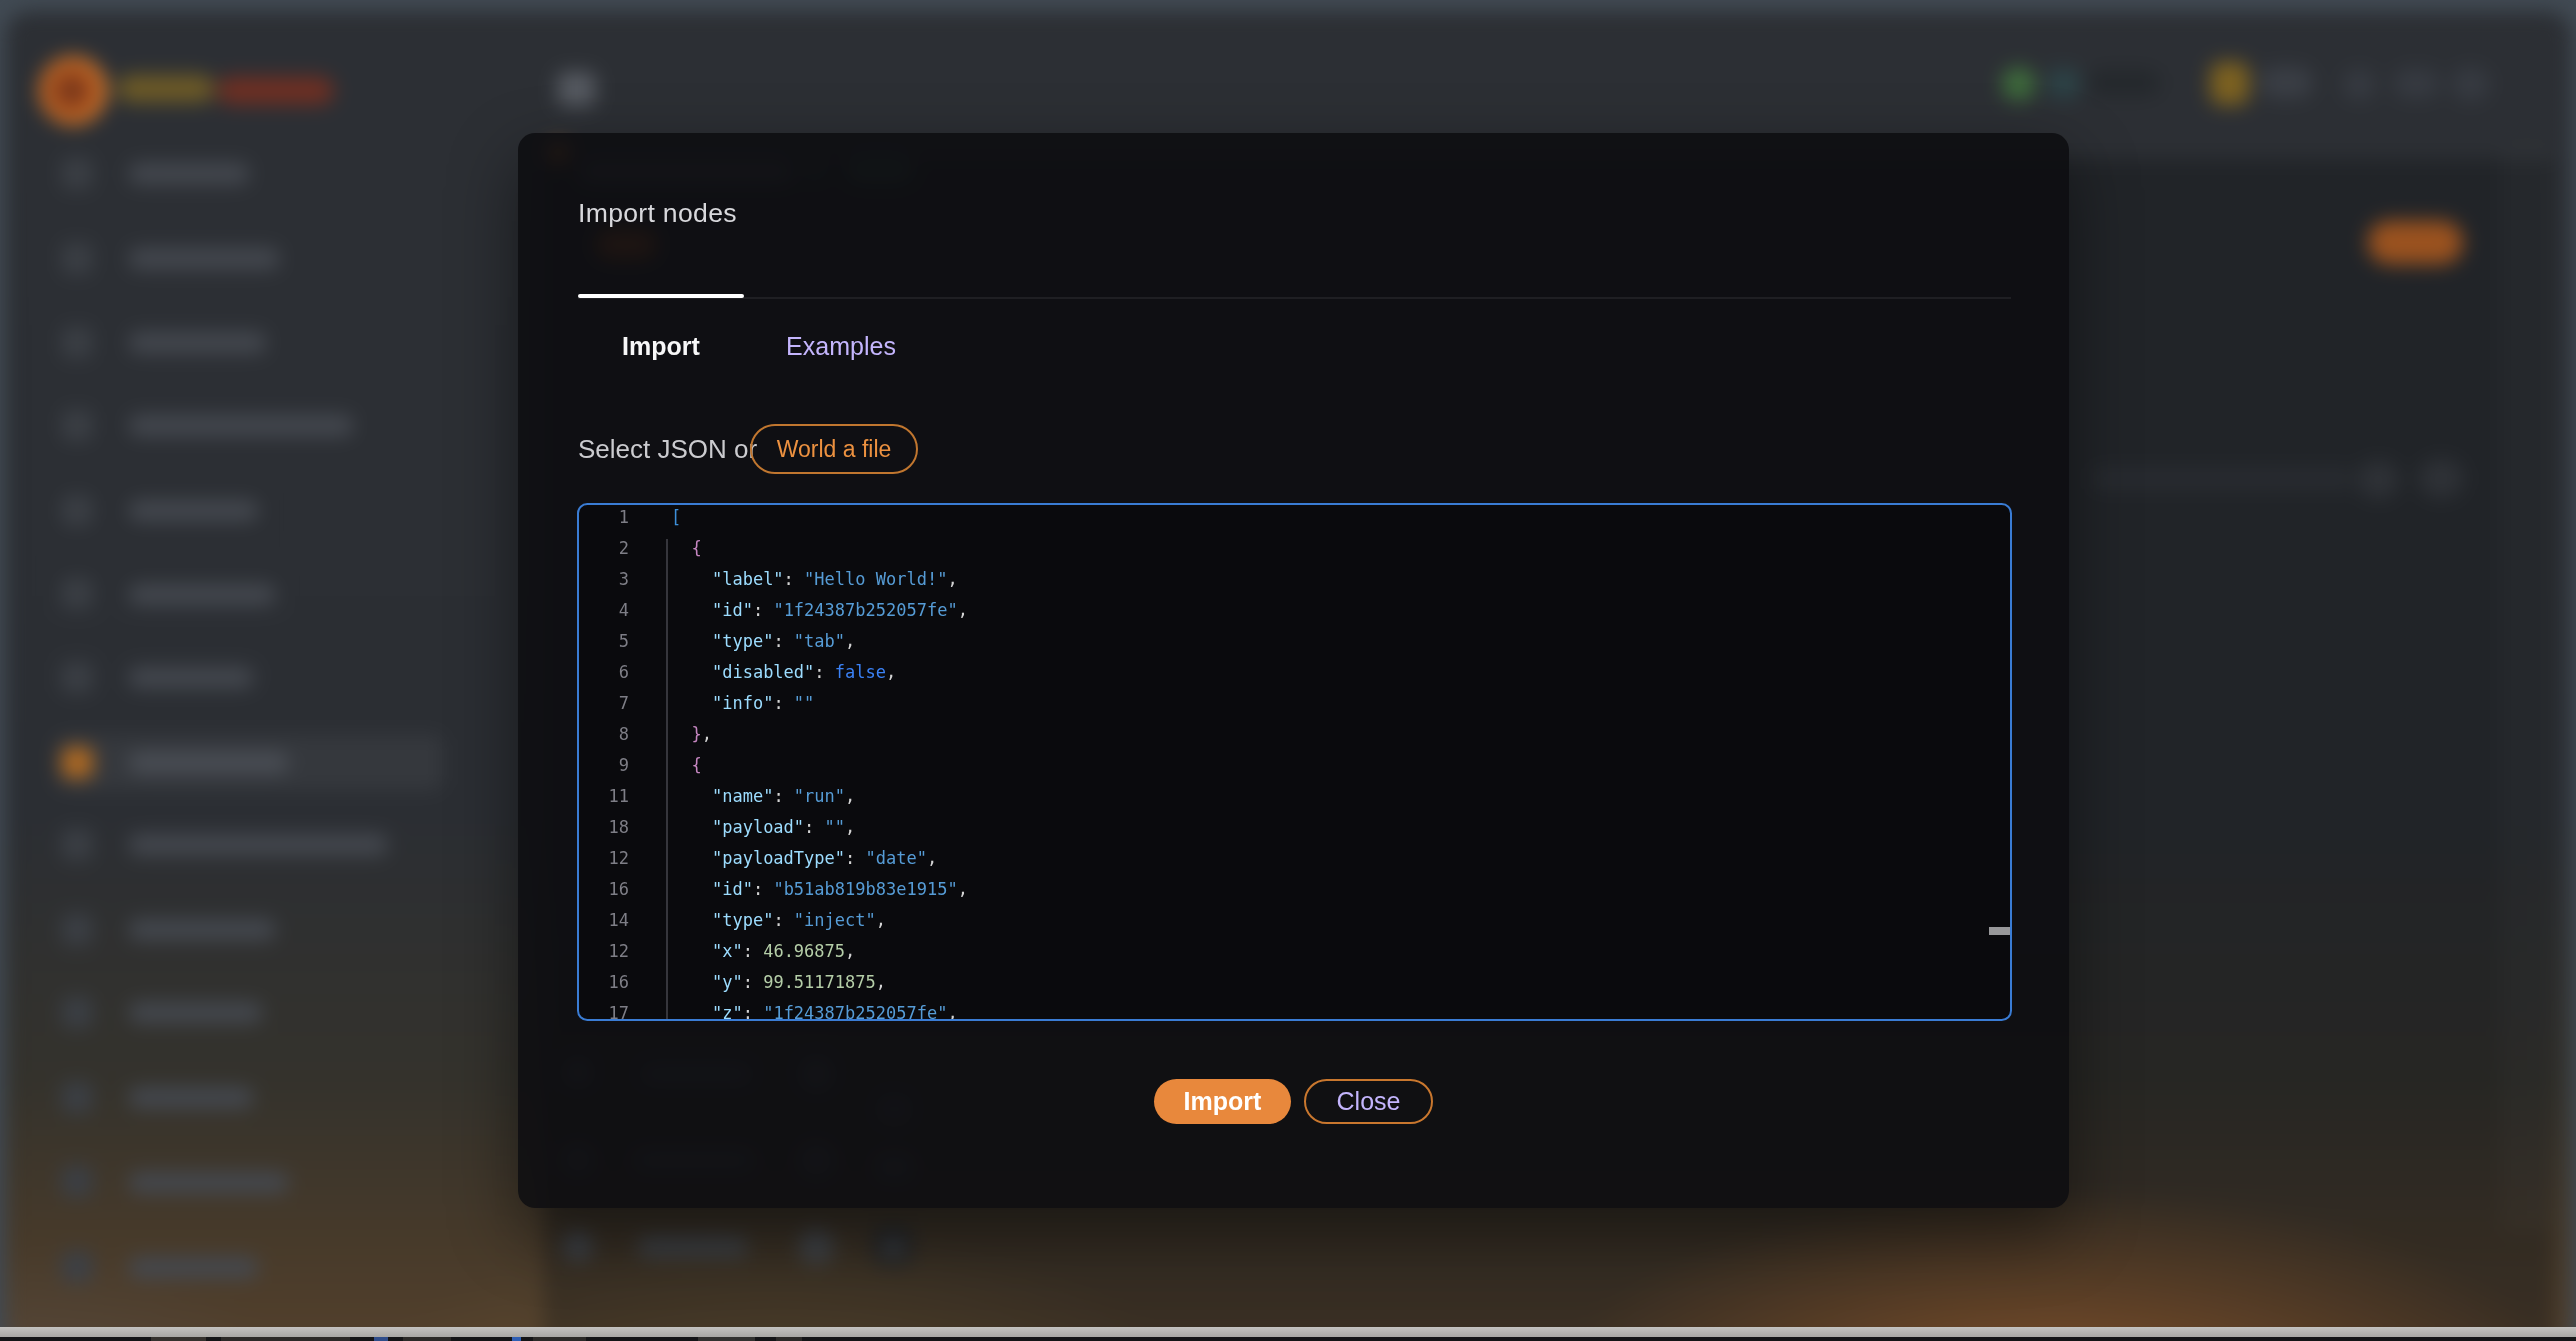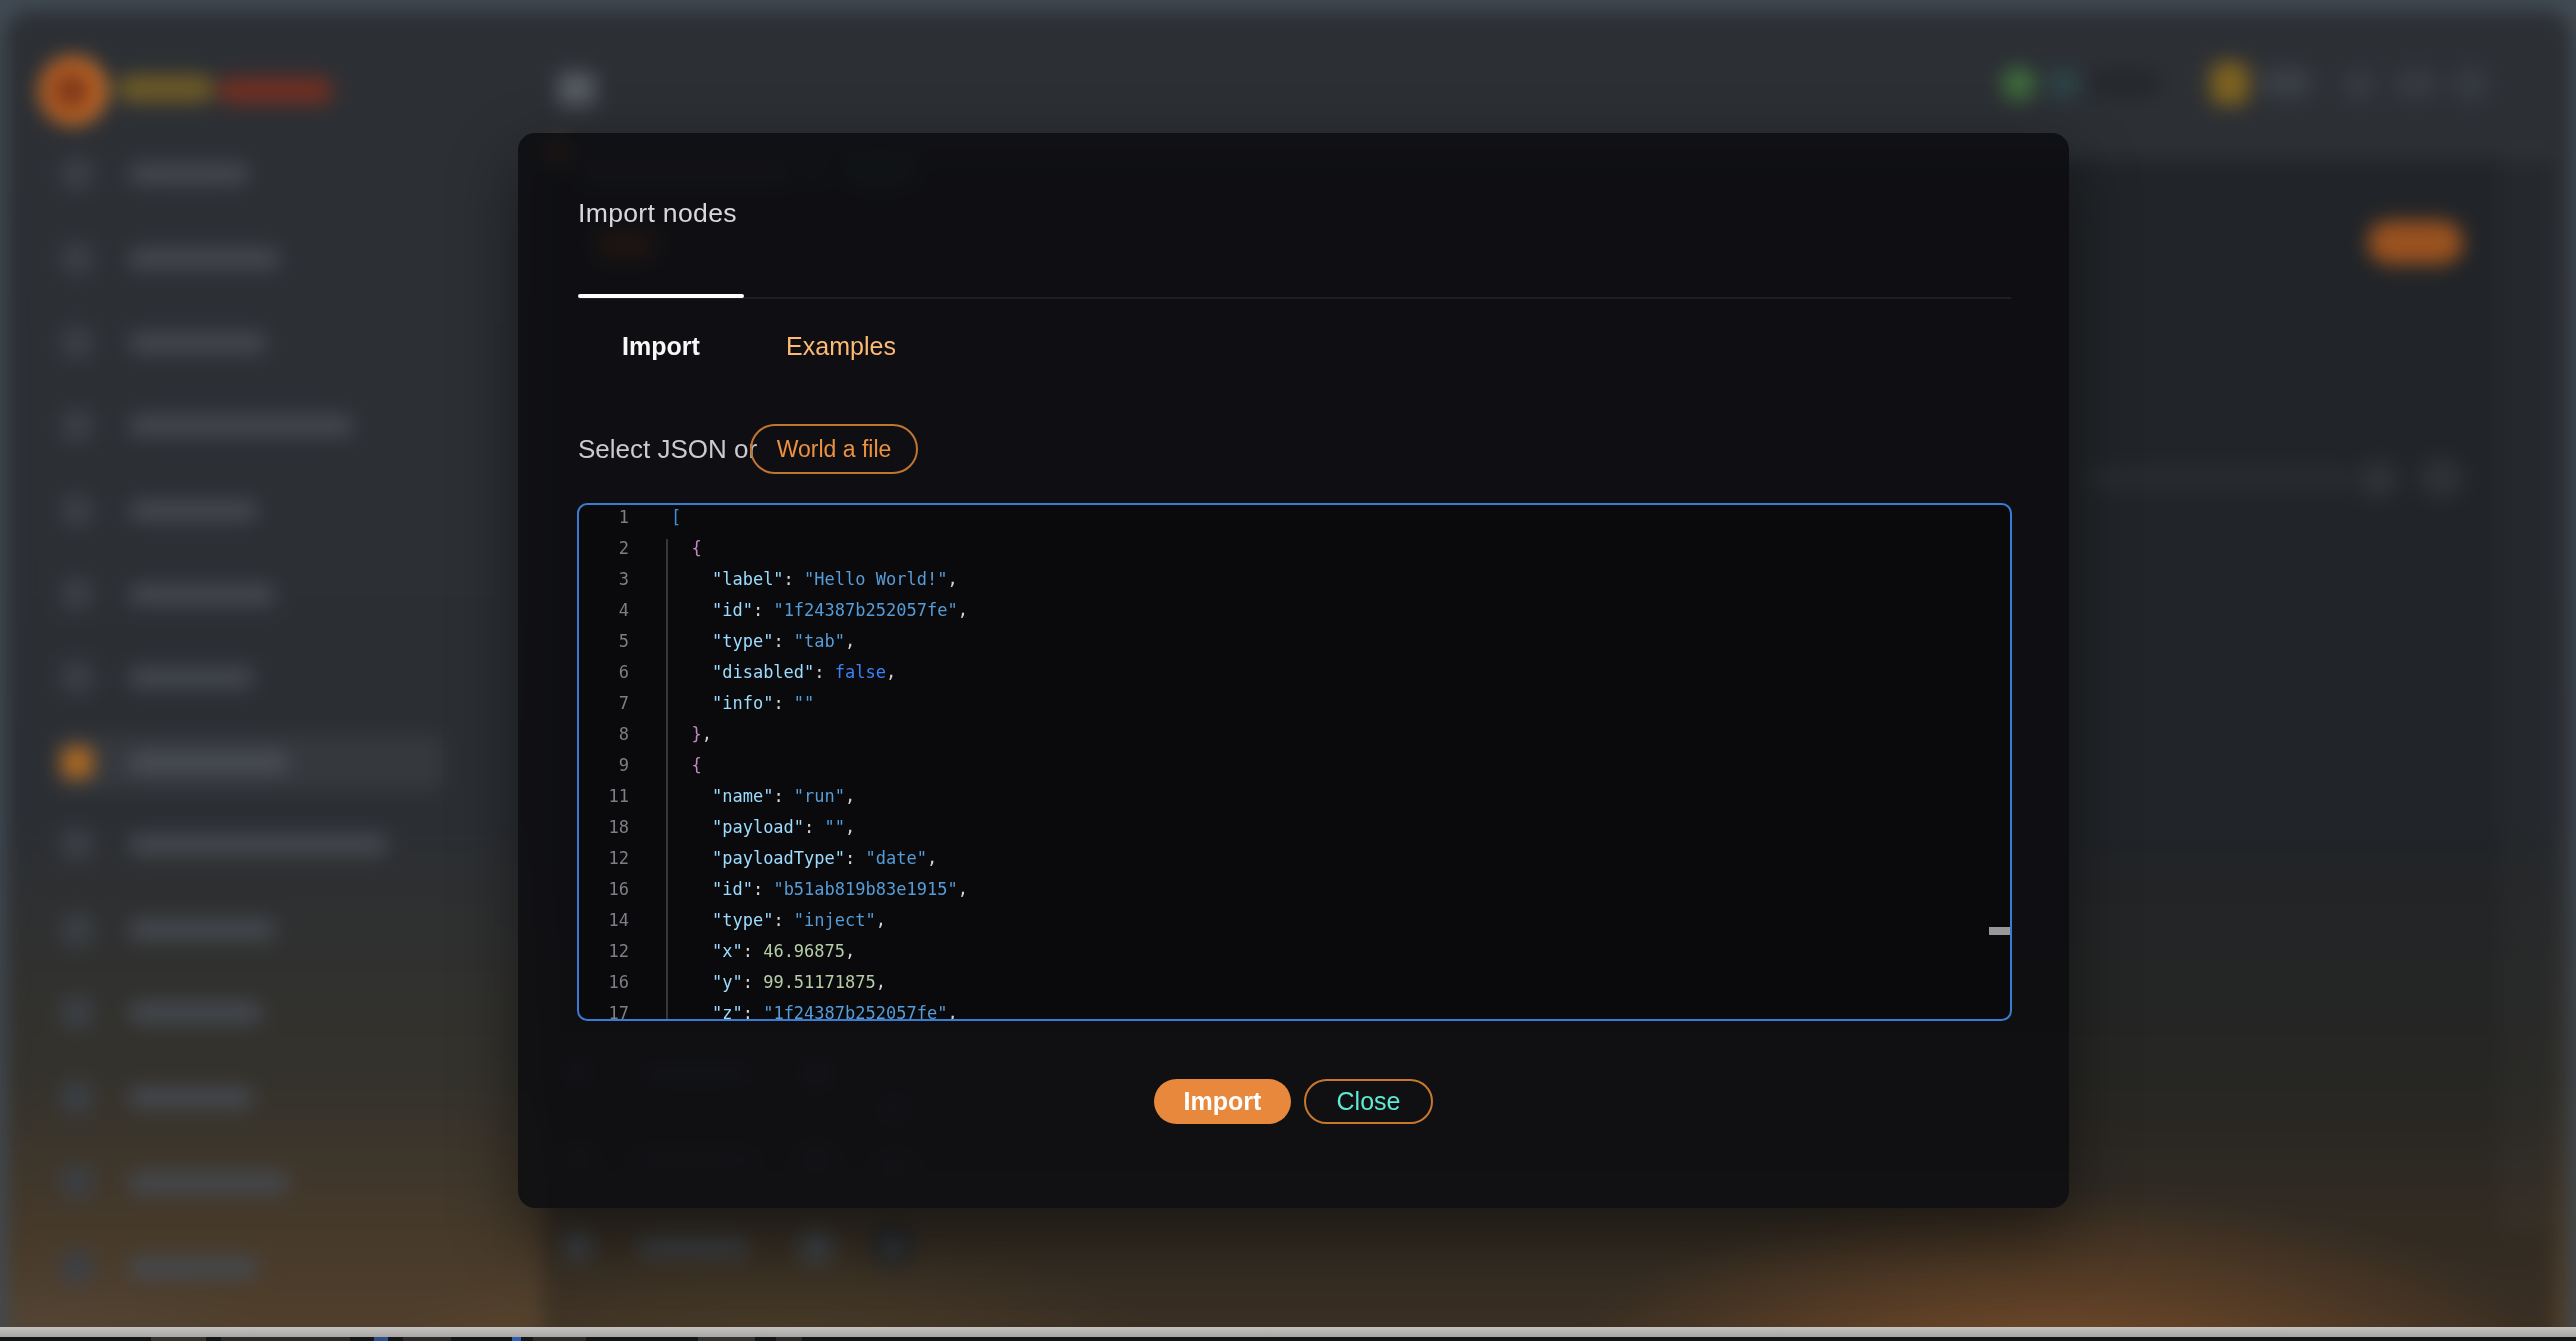--- a/index.html
+++ b/index.html
@@ -32,21 +32,21 @@
   .tb-dark{height:4.3px;background:#141517;position:relative;overflow:hidden;filter:blur(0.5px);}
   .tb-frag{position:absolute;top:0;height:4.3px;}
 
   
   .modal{position:absolute;left:518px;top:133px;width:1551px;height:1075px;z-index:30;
     background:rgba(13,13,16,.87);border-radius:17px;box-shadow:0 26px 69px rgba(0,0,0,.45);}
   .m-title{position:absolute;left:60px;top:65px;font-size:26.6px;color:#d8d8dc;letter-spacing:0.3px;}
   .m-divider{position:absolute;left:60px;right:58px;top:164px;height:1.7px;background:rgba(255,255,255,.07);}
   .m-indicator{position:absolute;left:60px;top:161px;width:166px;height:4.3px;background:#ffffff;border-radius:2.6px;}
   .m-tabs{position:absolute;left:60px;top:199px;display:flex;cursor:default;}
-  .m-tab{width:166px;text-align:center;font-size:25px;color:#fdba74;}
+  .m-tab{width:166px;text-align:center;font-size:25px;color:#c4b5fd;}
   .m-tab.active{color:#f7f7f8;font-weight:bold;}
   .m-tab.examples{width:194px;}
   .m-paste-label{position:absolute;left:60px;top:301px;font-size:26px;color:#cbcbcf;}
   .btn-select-file{position:absolute;left:232px;top:291px;width:168px;height:50px;box-sizing:border-box;
     border:2.1px solid #c0762f;border-radius:25px;background:transparent;color:#ec9140;
     font-size:23px;font-family:"Liberation Sans",sans-serif;display:flex;align-items:center;justify-content:center;cursor:pointer;}
 
   .m-editor{position:absolute;left:59px;top:370px;width:1435px;height:518px;box-sizing:border-box;
     border:2.1px solid #3a7cd4;border-radius:10.3px;background:#0a0a0d;overflow:hidden;}
   .ed-gutter{position:absolute;left:0;top:1.7px;width:50px;text-align:right;}
@@ -55,21 +55,21 @@
   .ed-code{position:absolute;left:92px;top:1.7px;right:0;}
   .ed-line{height:31px;line-height:31px;font:17px "DejaVu Sans Mono",monospace;white-space:pre;}
   .tk-key{color:#9cdcfe}.tk-str{color:#569cd6}.tk-num{color:#b5cea8}.tk-kw{color:#3b82f6}
   .tk-brace{color:#c586c0}.tk-bracket{color:#3d8fd9}.tk-punct{color:#d4d4d4}.tk-plain{color:#d4d4d4}
   .ed-scroll{position:absolute;right:-2.6px;top:422px;width:24px;height:7.7px;background:#98989a;}
 
   .m-footer{position:absolute;left:0;right:0;top:946px;display:flex;justify-content:center;gap:13px;}
   .btn{height:45px;border-radius:23px;display:flex;align-items:center;justify-content:center;
     font-size:25px;font-family:"Liberation Sans",sans-serif;cursor:pointer;box-sizing:border-box;}
   .btn-import{width:137px;background:#e8883c;color:#ffffff;font-weight:bold;border:none;}
-  .btn-close{width:129px;background:transparent;border:2.1px solid #c9772e;color:#5eead4;}
+  .btn-close{width:129px;background:transparent;border:2.1px solid #c9772e;color:#c4b5fd;}
 </style>
 </head>
 <body>
 
 <div class="stage">
 
   <div class="bg">
 
     <div class="bg-window">
       <div class="content-pane"></div>

